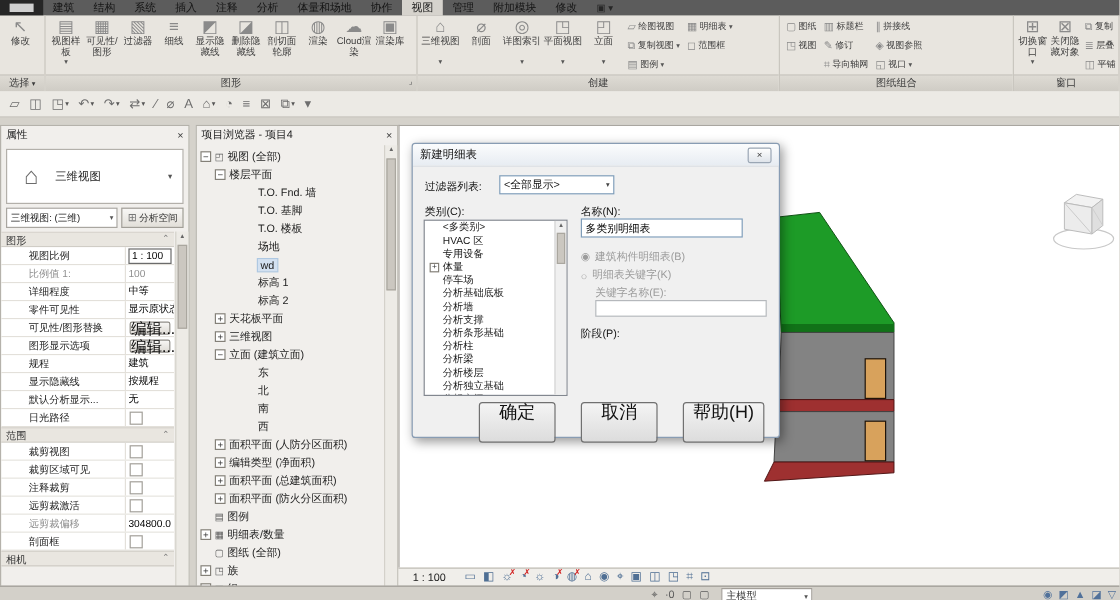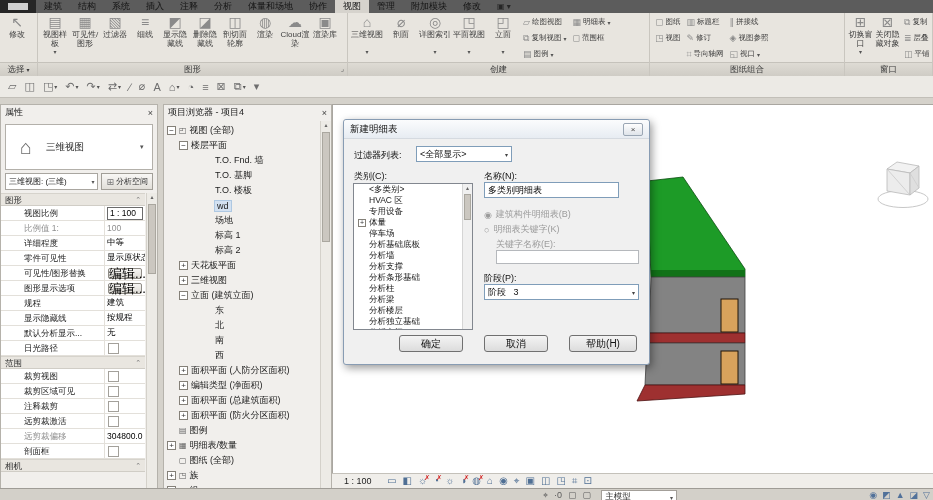--- a/index.html
+++ b/index.html
@@ -115,21 +115,21 @@
   .combo .ca { font-size:6px; color:#444; }
   .dinput { position:absolute; background:#fff; border:1px solid #7f9db9; font-size:9px; padding:0 3px; font-family:inherit; }
   .dlist { position:absolute; left:9px; top:44px; width:120px; height:147px; background:#fff; border:1px solid #82878f; overflow:hidden; }
   .citem { height:11px; display:flex; align-items:center; gap:3px; padding-left:4px; font-size:8.5px; color:#1a1a1a; white-space:nowrap; }
   .citem .tgl { width:8px; height:8px; flex:0 0 8px; font-size:7px; line-height:6px; }
   .dlist-sb { position:absolute; right:0; top:0; bottom:0; width:10px; background:#f0f0f0; border-left:1px solid #d5d5d5; }
   .dlist-sb .sthumb { height:26px; margin:1px; }
   .dradio { position:absolute; display:flex; gap:4px; align-items:center; color:#9b9b9b; white-space:nowrap; }
   .dradio .rg { font-size:9px; }
   .dbtns { position:absolute; left:0; right:12px; top:196px; display:flex; justify-content:flex-end; gap:21px; }
-  .dbtn { width:64px; height:17px; border:1px solid #707070; border-radius:3px; background:linear-gradient(#f4f4f4,#dcdcdc); font-size:10px; line-height:15px; text-align:center; color:#111; }
+  .dbtn { width:64px; height:34px; border:1px solid #707070; border-radius:3px; background:linear-gradient(#f4f4f4,#dcdcdc); font-size:15px; line-height:15px; text-align:center; color:#111; }
 </style>
 </head>
 <body>
 
 <div class="tabbar">
   <div class="appbtn">
       <i></i>
     </div>
   <div style="display:flex">
 
@@ -692,27 +692,27 @@
 
       <div class="titem lvl2">
         <span class="tgl"></span>
 
         <span class="tlabel">T.O. 楼板</span>
       </div>
 
       <div class="titem lvl2">
         <span class="tgl"></span>
 
+        <span class="tlabel">场地</span>
+      </div>
+
+      <div class="titem lvl2">
+        <span class="tgl"></span>
+
         <span class="tlabel sel">wd</span>
-      </div>
-
-      <div class="titem lvl2">
-        <span class="tgl"></span>
-
-        <span class="tlabel">场地</span>
       </div>
 
       <div class="titem lvl2">
         <span class="tgl"></span>
 
         <span class="tlabel">标高 1</span>
       </div>
 
       <div class="titem lvl2">
         <span class="tgl"></span>
@@ -1053,24 +1053,20 @@
       <span>建筑构件明细表(B)</span>
     </div>
     <div class="dradio" style="left:140px;top:84px">
       <span class="rg">○</span>
       <span>明细表关键字(K)</span>
     </div>
     <span class="dlabel" style="left:152px;top:99px;color:#9b9b9b">关键字名称(E):</span>
     <input class="dinput" style="left: 152px; top: 111px; width: 143px; height: 14px; border-color: rgb(181, 184, 188);" disabled="" value="">
 
     <span class="dlabel" style="left:140px;top:133px">阶段(P):</span>
-    <div class="combo" style="left:140px;top:145px;width:155px;height:16px">
-      <span>阶段&nbsp;&nbsp; 3</span>
-        <span class="ca">▾</span>
-    </div>
 
     <div class="dbtns">
       <span class="dbtn">确定</span>
       <span class="dbtn">取消</span>
       <span class="dbtn" style="width:68px">帮助(H)</span>
     </div>
   </div>
 </div>
 
 </body></html>

